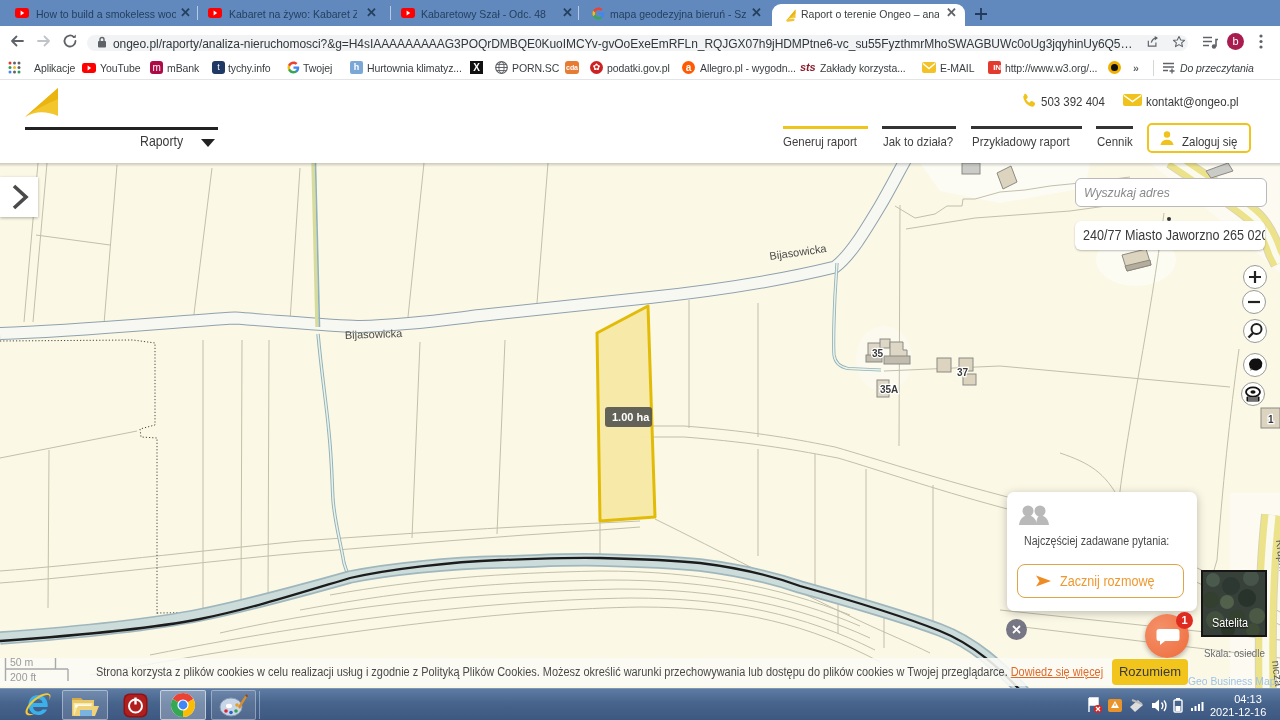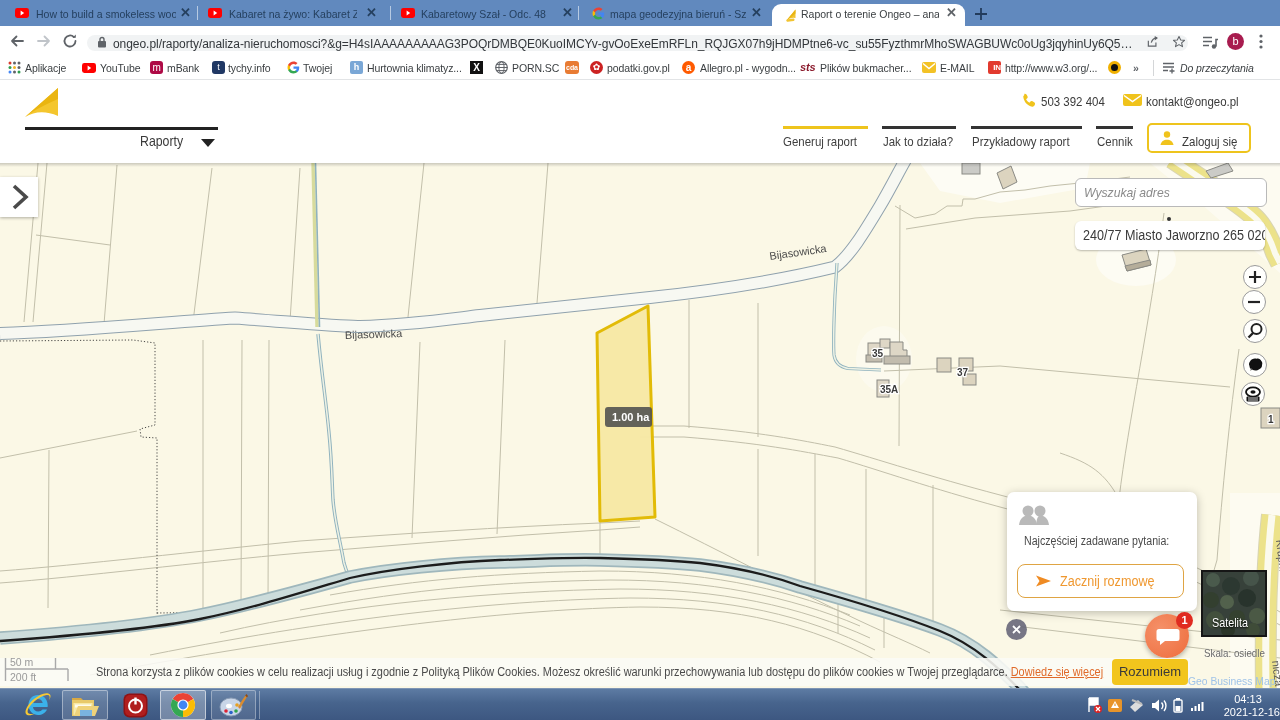--- a/index.html
+++ b/index.html
@@ -130,21 +130,21 @@
           <circle cx="6.5" cy="2" r="1.5" fill="#5f6368"></circle>
           <circle cx="11" cy="2" r="1.5" fill="#5f6368"></circle>
           <circle cx="2" cy="6.5" r="1.5" fill="#2e9e4f"></circle>
           <circle cx="6.5" cy="6.5" r="1.5" fill="#f0b424"></circle>
           <circle cx="11" cy="6.5" r="1.5" fill="#5f6368"></circle>
           <circle cx="2" cy="11" r="1.5" fill="#4285f4"></circle>
           <circle cx="6.5" cy="11" r="1.5" fill="#5f6368"></circle>
           <circle cx="11" cy="11" r="1.5" fill="#2e9e4f"></circle>
         </g>
       </svg>
-    <div class="bk" style="left:25px;">Aplikacje</div>
+    <div class="bk" style="left:34px;">Aplikacje</div>
     <svg class="abs" style="left:82px;top:7px" width="14" height="10" viewBox="0 0 14 10">
         <rect width="14" height="10" rx="2.4" fill="#f00"></rect>
         <path d="M5.6 2.6l3.6 2.4-3.6 2.4z" fill="#fff"></path>
       </svg>
     <div class="bk" style="left:100px;">YouTube</div>
     <div class="abs" style="left:150px;top:5px;width:13px;height:13px;border-radius:3px;background:#ae0a46;color:#fff;font-size:10px;text-align:center;line-height:13px;">m</div>
     <div class="bk" style="left:167px;">mBank</div>
     <div class="abs" style="left:212px;top:5px;width:13px;height:13px;border-radius:3px;background:#203864;color:#fff;font-size:9px;text-align:center;line-height:13px;">t</div>
     <div class="bk" style="left:228px;">tychy.info</div>
     <svg class="abs" style="left:287px;top:5px" width="13" height="13" viewBox="0 0 48 48">
@@ -162,21 +162,21 @@
         <ellipse cx="6.5" cy="6.5" rx="2.6" ry="5.8" fill="none" stroke="#5f6368" stroke-width="1"></ellipse>
         <path d="M.7 6.5h11.6M1.6 3.4h9.8M1.6 9.6h9.8" stroke="#5f6368" stroke-width="1"></path>
       </svg>
     <div class="bk" style="left:512px;">PORN.SC</div>
     <div class="abs" style="left:565px;top:5px;width:14px;height:13px;border-radius:3px;background:#e87b33;color:#fff;font-size:7px;text-align:center;line-height:13px;font-weight:bold;">cda</div>
     <div class="abs" style="left:590px;top:5px;width:13px;height:13px;border-radius:7px;background:#c22;color:#fff;font-size:9px;text-align:center;line-height:13px;">✿</div>
     <div class="bk" style="left:607px;">podatki.gov.pl</div>
     <div class="abs" style="left:682px;top:5px;width:13px;height:13px;border-radius:7px;background:#ff5a00;color:#fff;font-size:10px;text-align:center;line-height:13px;font-weight:bold;">a</div>
     <div class="bk" style="left:700px;">Allegro.pl - wygodn...</div>
     <div class="abs" style="left:800px;top:5px;width:16px;height:13px;color:#8b1a2c;font-size:11px;font-weight:bold;font-style:italic;">sts</div>
-    <div class="bk" style="left:820px;">Plików bukmacher...</div>
+    <div class="bk" style="left:820px;">Zakłady korzysta...</div>
     <svg class="abs" style="left:922px;top:6px" width="14" height="11" viewBox="0 0 14 11">
         <rect width="14" height="11" rx="2" fill="#f3c226"></rect>
         <path d="M1 1.5 7 6.5 13 1.5" stroke="#fff" stroke-width="1.4" fill="none"></path>
       </svg>
     <div class="bk" style="left:940px;">E-MAIL</div>
     <div class="abs" style="left:988px;top:5px;width:13px;height:13px;border-radius:2px;background:#e23a2e;color:#fff;font-size:8px;text-align:right;line-height:13px;font-weight:bold;">IN</div>
     <div class="bk" style="left:1005px;">http://www.w3.org/...</div>
     <div class="abs" style="left:1108px;top:5px;width:13px;height:13px;border-radius:7px;background:#111;border:3px solid #f0b000;"></div>
     <div class="bk" style="left:1133px;color:#5f6368;font-weight:bold;">»</div>
     <div class="abs" style="left:1153px;top:4px;width:1px;height:16px;background:#d4d6d8;"></div>
@@ -508,16 +508,16 @@
       <path d="M42 10 l8-7 5 5 -8 7z" fill="#ddd"></path>
         <path d="M44 3 l10 4" stroke="#bbb" stroke-width="2"></path>
       <path d="M64 6 h3 l4-3.5 v12 l-4-3.5 h-3z" fill="#fff"></path>
         <path d="M73.5 5.5 a5 5 0 0 1 0 6.5 M76 3.5 a8 8 0 0 1 0 10.5" stroke="#fff" stroke-width="1.4" fill="none"></path>
       <rect x="86" y="3" width="8" height="12" rx="1" fill="none" stroke="#fff" stroke-width="1.4"></rect>
         <rect x="88" y="1" width="4" height="2" fill="#fff"></rect>
         <rect x="87.5" y="9" width="5" height="5" fill="#fff"></rect>
       <path d="M103 14 v-3 h2 v3z M106.5 14 v-5 h2 v5z M110 14 v-7 h2 v7z M113.5 14 v-9 h2 v9z" fill="#fff"></path>
     </svg>
     <div class="abs" style="left:1222px;top:4px;width:52px;height:13px;font-size:11px;color:#fff;text-align:center;">04:13</div>
-    <div class="abs" style="left:1210px;top:17px;width:70px;height:13px;font-size:11px;color:#fff;text-align:right;">2021-12-16</div>
+    <div class="abs" style="left:1210px;top:17px;width:70px;height:13px;font-size:11px;color:#fff;text-align:left;">2021-12-16</div>
   </div>
 
 </div>
 
 </body></html>

